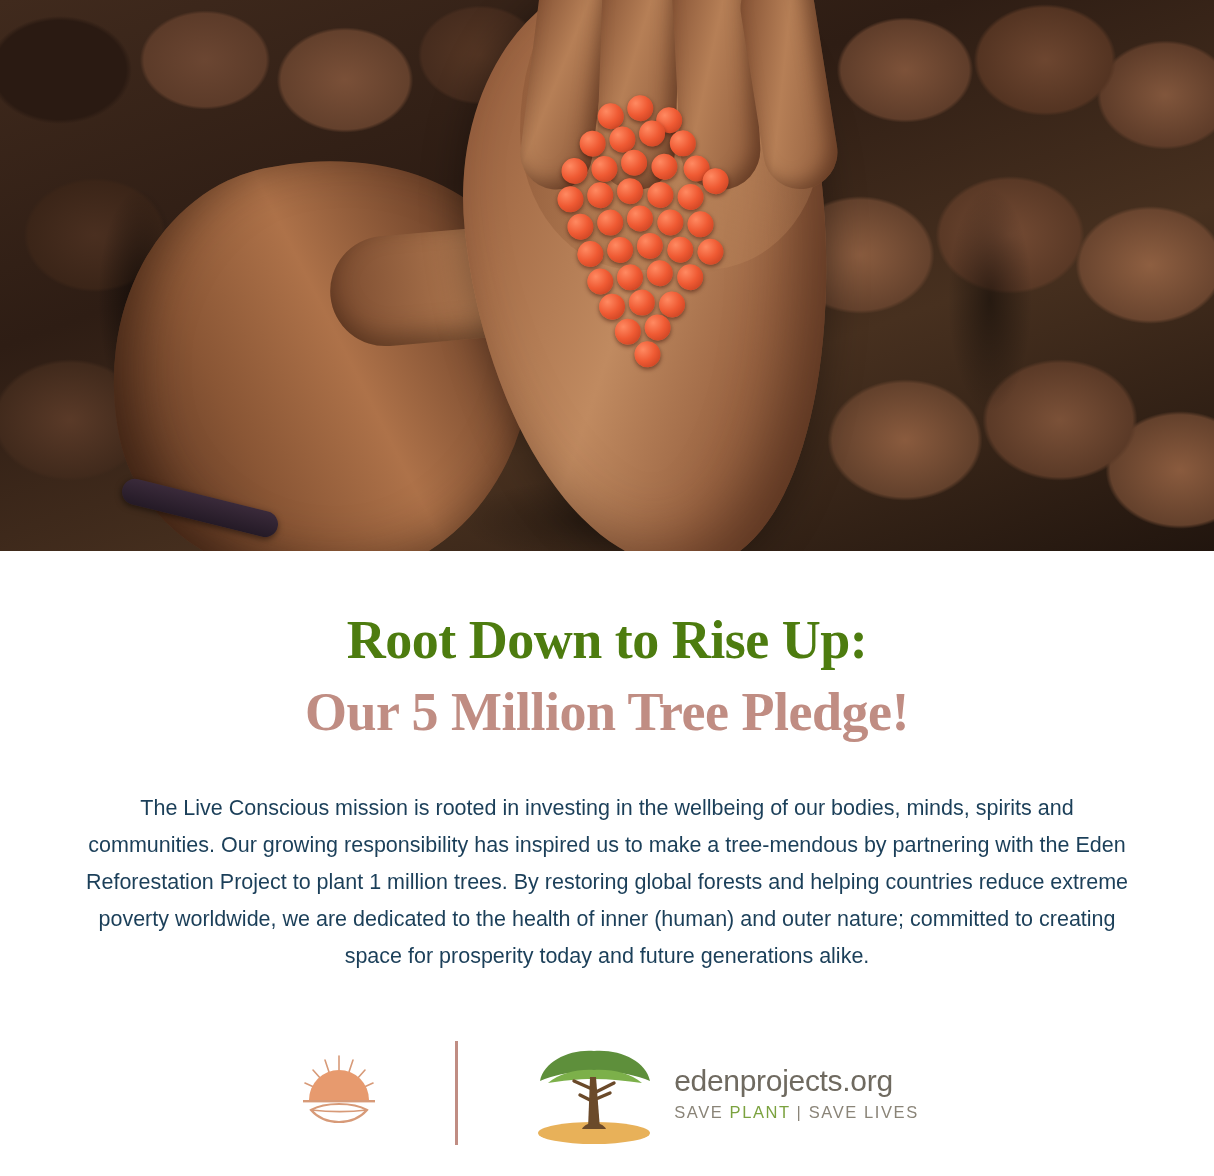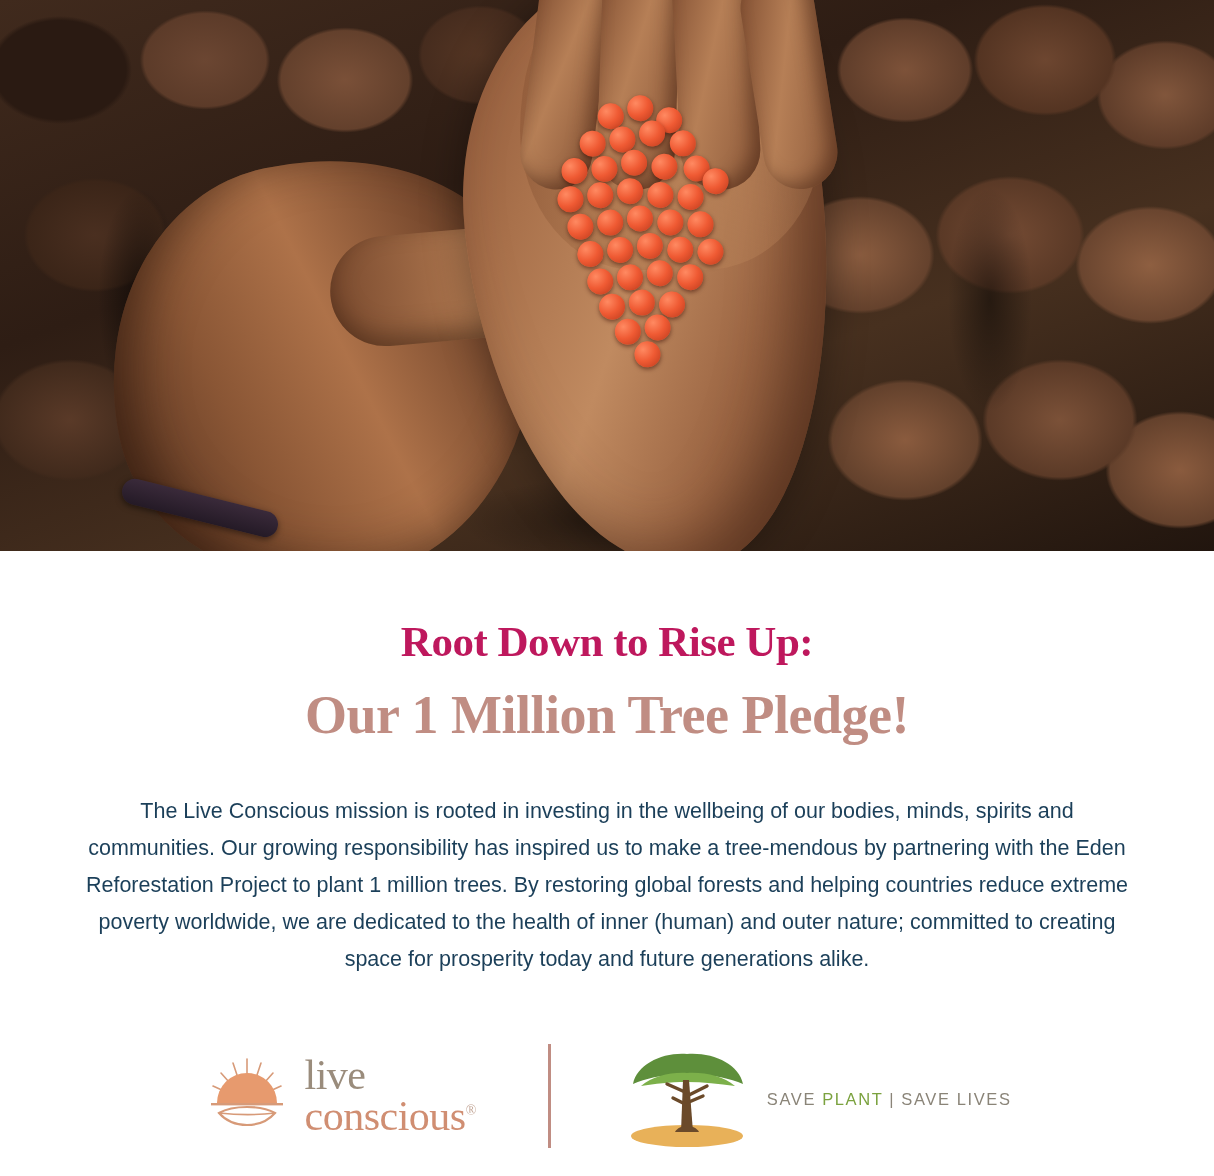--- a/index.html
+++ b/index.html
@@ -146,26 +146,26 @@
     background: radial-gradient(circle at 34% 30%, #ff8a62 0%, #ef5a33 48%, #bc3a1c 100%);
     box-shadow: 0 2px 4px rgba(60,15,5,.55);
   }
 
   
   .content {
     padding: 0 60px;
     text-align: center;
   }
   .headline {
-    margin: 16px;
+    margin: 8px;
     padding-top: 50px;
     font-family: "Liberation Serif", serif;
-    font-size: 43px;
+    font-size: 54px;
     font-weight: bold;
-    color: #be185d;
+    color: #4d7c0f;
     letter-spacing: -0.5px;
     line-height: 1.18;
   }
   .subheadline {
     margin: 6px 0 0 0;
     font-family: "Liberation Serif", serif;
     font-size: 54px;
     font-weight: bold;
     color: #c08d83;
     letter-spacing: -0.5px;
@@ -299,21 +299,21 @@
       <div class="seed" style="left:76px;  top:194px;"></div>
       <div class="seed" style="left:106px; top:198px;"></div>
       <div class="seed" style="left:60px;  top:222px;"></div>
       <div class="seed" style="left:90px;  top:220px;"></div>
       <div class="seed" style="left:78px;  top:246px;"></div>
     </div>
   </div>
 
   <div class="content">
     <h1 class="headline">Root Down to Rise Up:</h1>
-    <h2 class="subheadline">Our 1 Million Tree Pledge!</h2>
+    <h2 class="subheadline">Our 5 Million Tree Pledge!</h2>
     <p class="body-copy">The Live Conscious mission is rooted in investing in the wellbeing of our bodies, minds, spirits and communities. Our growing responsibility has inspired us to make a tree-mendous by partnering with the Eden Reforestation Project to plant 1 million trees. By restoring global forests and helping countries reduce extreme poverty worldwide, we are dedicated to the health of inner (human) and outer nature; committed to creating space for prosperity today and future generations alike.</p>
 
     <div class="logo-row">
 
       <div class="logo-lc">
         <span class="lc-mark">
           <svg viewBox="0 0 88 86" width="88" height="86" aria-hidden="true">
             <g stroke="#d79a78" stroke-width="1.6" stroke-linecap="round">
               <line x1="44" y1="6" x2="44" y2="20"></line>
               <line x1="30" y1="10" x2="34" y2="22"></line>
@@ -322,42 +322,37 @@
               <line x1="70" y1="20" x2="62" y2="29"></line>
               <line x1="10" y1="33" x2="21" y2="38"></line>
               <line x1="78" y1="33" x2="67" y2="38"></line>
             </g>
             <path d="M14 50 A30 30 0 0 1 74 50 Z" fill="#e79a6e"></path>
             <rect x="8" y="50" width="72" height="2.4" fill="#d79a78"></rect>
             <path d="M16 60 C30 52, 58 52, 72 60 C58 76, 30 76, 16 60 Z" fill="none" stroke="#d79a78" stroke-width="2.2"></path>
             <path d="M16 60 C34 62, 56 62, 72 60" fill="none" stroke="#d79a78" stroke-width="1.6"></path>
           </svg>
         </span>
-        <span class="lc-words">
-          <div class="lc-live">live</div>
-          <div class="lc-conscious">
-            <span>conscious</span><span class="lc-reg">®</span>
-          </div>
-        </span>
       </div>
 
       <div class="divider"></div>
 
       <div class="logo-eden">
         <span class="eden-mark">
           <svg viewBox="0 0 128 104" width="128" height="104" aria-hidden="true">
             <ellipse cx="64" cy="92" rx="56" ry="11" fill="#e8b159"></ellipse>
             <path d="M10 40 C14 20, 40 8, 64 10 C90 8, 116 20, 120 40 C106 34, 86 30, 64 31 C42 30, 24 34, 10 40 Z" fill="#5e8f3b"></path>
             <path d="M18 42 C30 32, 48 28, 64 29 C82 28, 100 32, 112 42 C96 40, 80 38, 64 38 C46 38, 32 40, 18 42 Z" fill="#7cb04a"></path>
             <path d="M60 36 L58 88 L70 88 L66 36 Z" fill="#6b4a2a"></path>
             <path d="M62 48 L44 40 M64 52 L84 42 M62 60 L50 54 M66 58 L80 52" stroke="#6b4a2a" stroke-width="3.4" fill="none" stroke-linecap="round"></path>
             <path d="M52 88 C56 80, 72 80, 76 88 Z" fill="#6b4a2a"></path>
           </svg>
         </span>
         <span class="eden-words">
+          <div class="eden-title">edenprojects.org</div>
           <div class="eden-tag"><span>SAVE </span><span class="green">PLANT</span><span> | SAVE LIVES</span></div>
         </span>
       </div>
 
     </div>
   </div>
 
 </div>
 
 </body></html>

